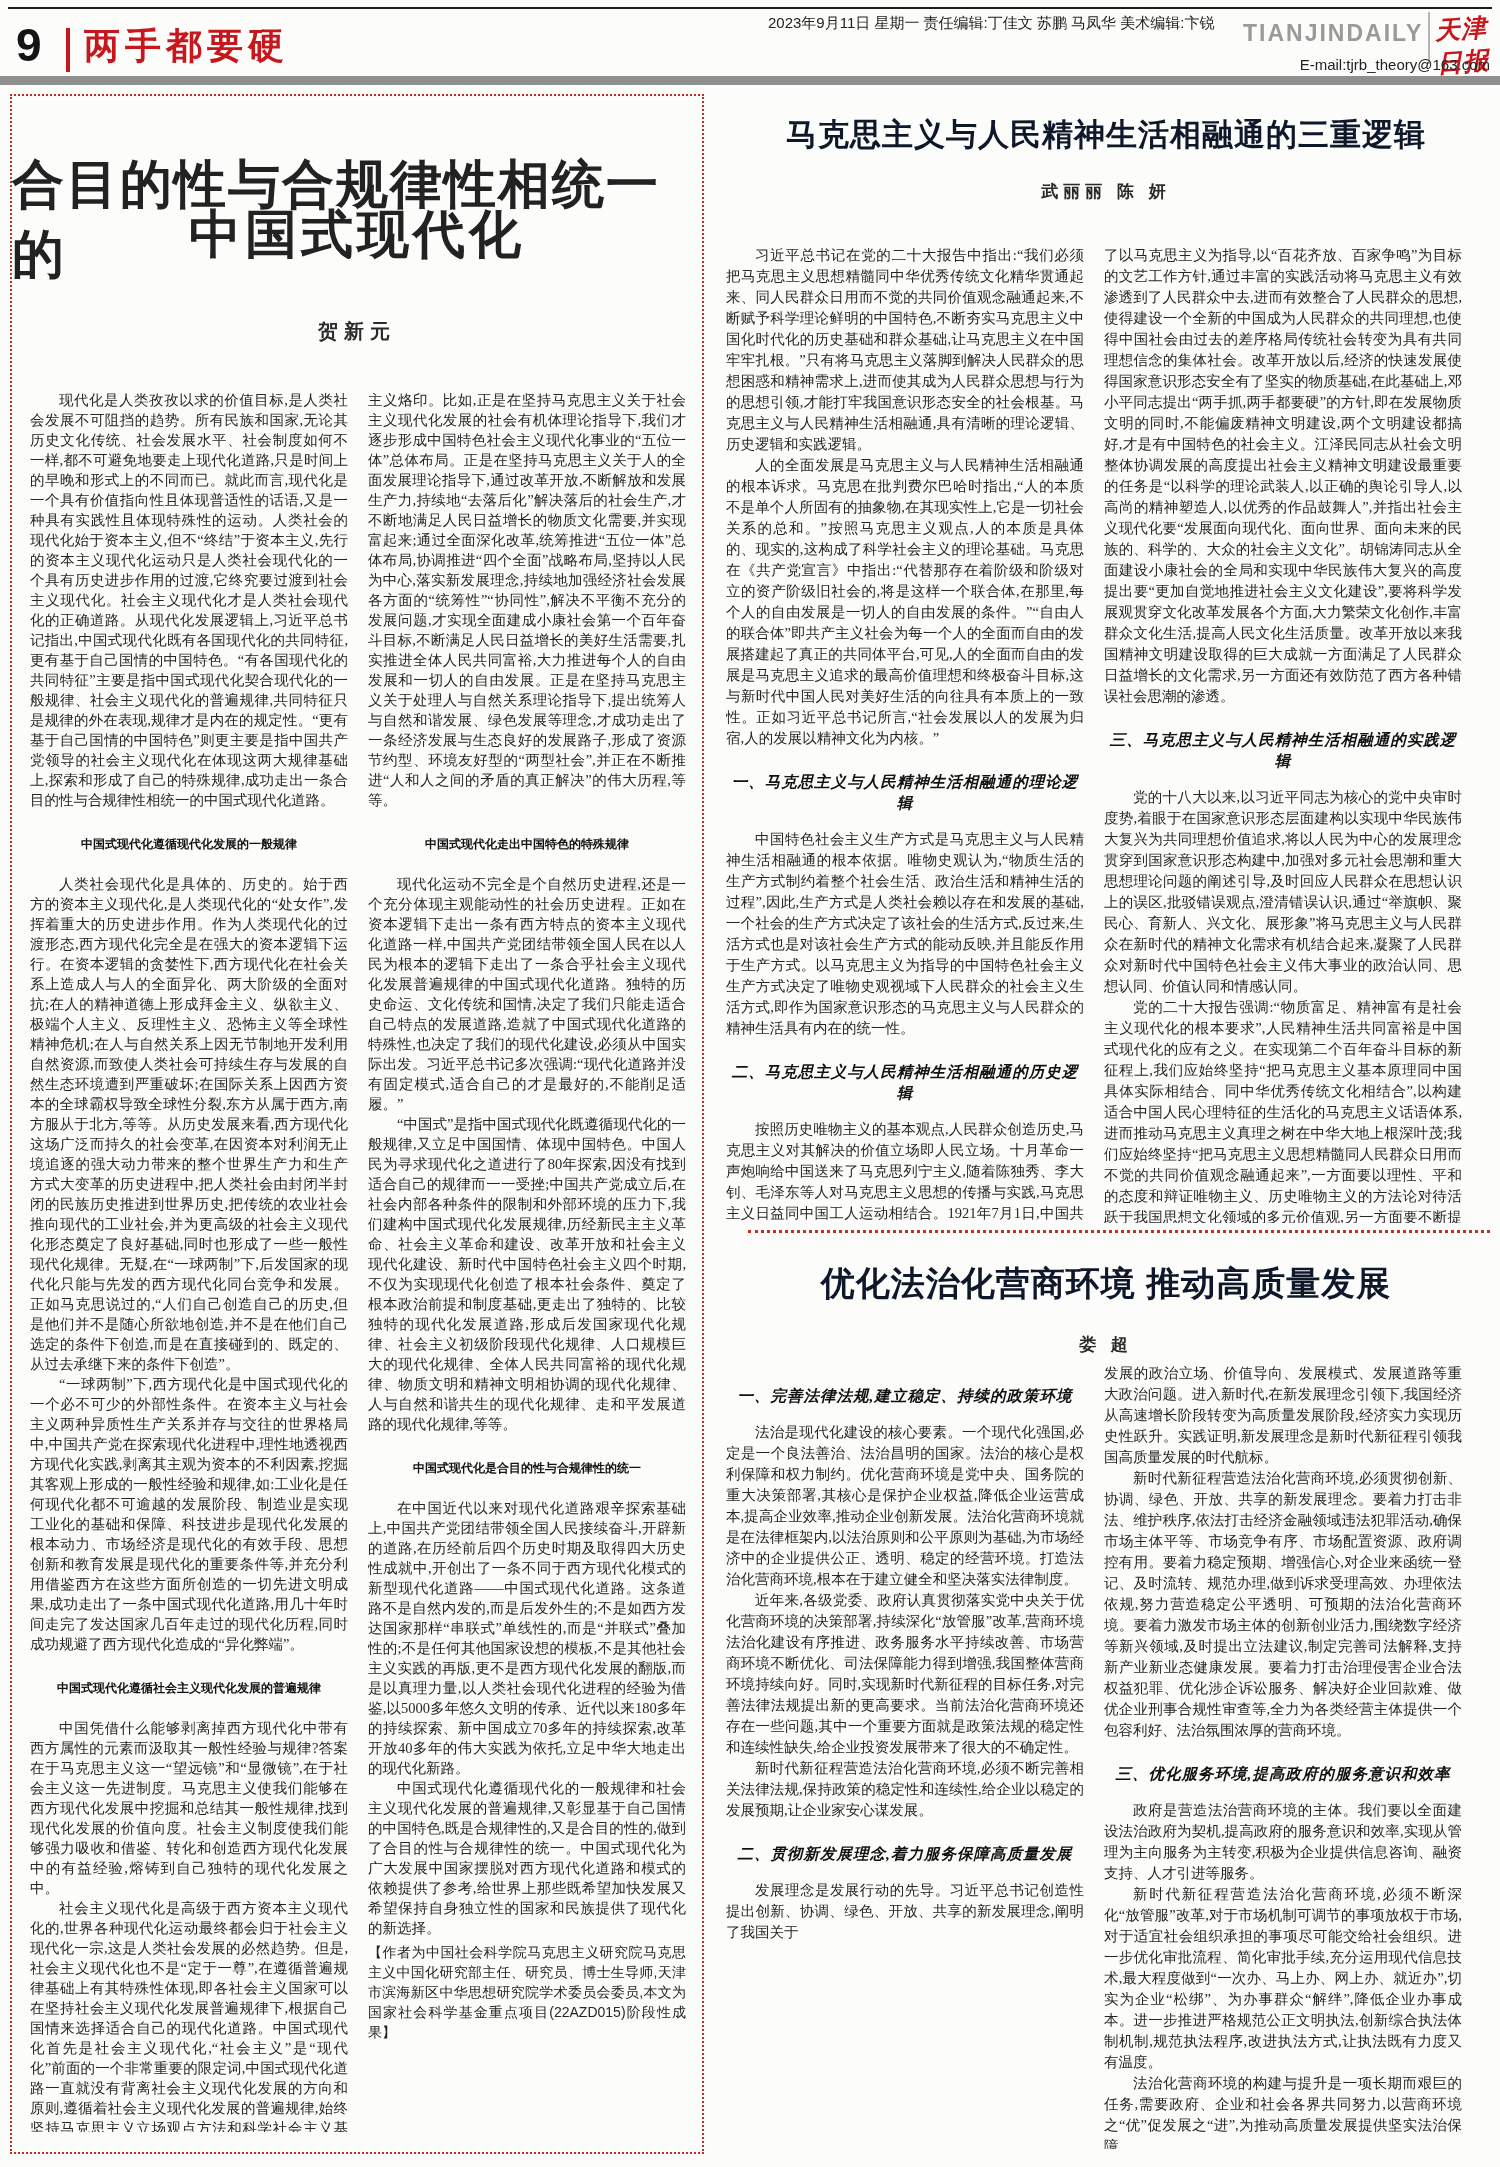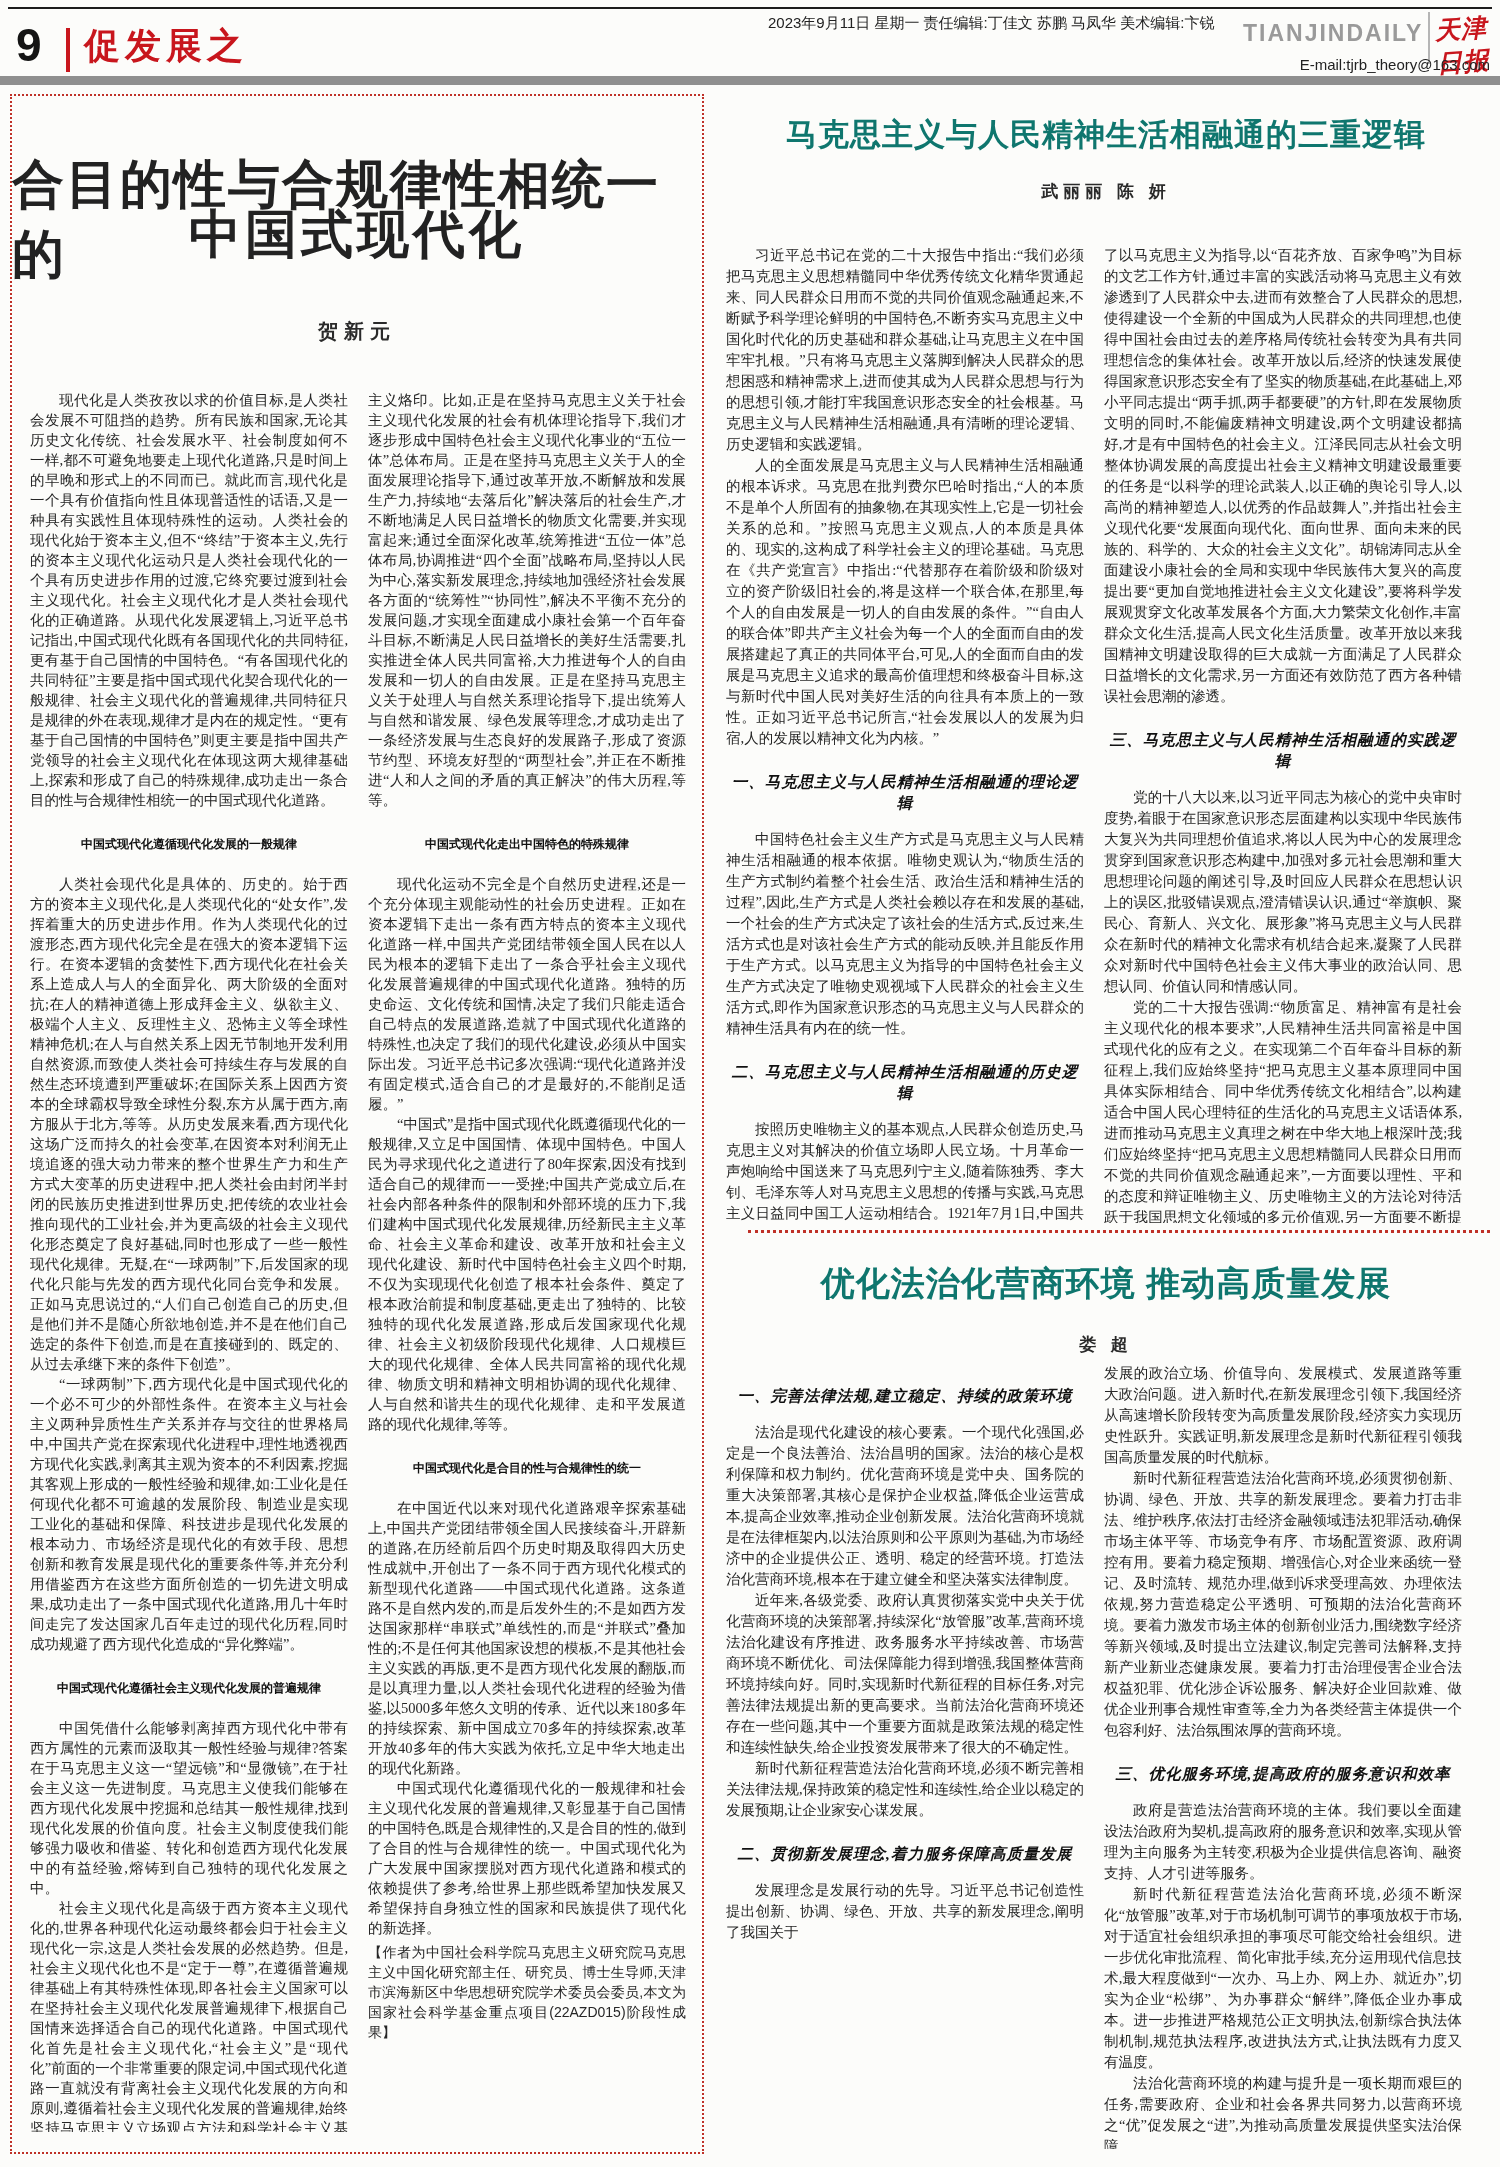--- a/index.html
+++ b/index.html
@@ -29,21 +29,21 @@
        font-family:"Liberation Sans",sans-serif;font-weight:bold;font-size:52px;color:#222;letter-spacing:4px;}
   .l-author{position:absolute;left:0;top:222px;width:100%;text-align:center;
             font-family:"Liberation Sans",sans-serif;font-weight:bold;font-size:20px;color:#2a2a2a;letter-spacing:6px;}
   .lcol{position:absolute;top:294px;width:318px;height:1742px;overflow:hidden;
         font-size:14.5px;line-height:20px;}
   .lcol1{left:18px;} .lcol2{left:356px;}
   
   .art2{position:absolute;left:720px;top:100px;width:772px;height:1130px;}
   .art3{position:absolute;left:720px;top:1245px;width:772px;height:912px;}
   .r-title{position:absolute;left:0;top:14px;width:100%;text-align:center;
-           font-family:"Liberation Sans",sans-serif;font-weight:bold;font-size:31px;color:#0f766e;letter-spacing:1px;}
+           font-family:"Liberation Sans",sans-serif;font-weight:bold;font-size:31px;color:#0f172a;letter-spacing:1px;}
   .art3 .r-title{font-size:34px;top:16px;}
   .r-authors{position:absolute;left:0;top:80px;width:100%;text-align:center;
              font-family:"Liberation Sans",sans-serif;font-weight:bold;font-size:17px;color:#2a2a2a;letter-spacing:5px;}
   .art3 .r-authors{top:88px;}
   .rcol{position:absolute;top:145px;width:358px;height:978px;overflow:hidden;
         font-size:14.5px;line-height:21px;}
   .art3 .rcol{top:118px;height:786px;}
   .rcolA{left:6px;} .rcolB{left:384px;}
   .divider{position:absolute;left:748px;top:1230px;width:742px;height:0;border-top:3px dotted #bf3128;}
   
@@ -57,21 +57,21 @@
   .note{font-weight:normal;text-align:justify;font-family:"Liberation Sans",sans-serif;font-size:14px;margin-top:4px;}
 </style>
 </head>
 <body>
 
 <div class="page">
 
   <div class="top-rule"></div>
   <div class="page-num">9</div>
   <div class="sec-bar"></div>
-  <div class="sec-title">促发展之</div>
+  <div class="sec-title">两手都要硬</div>
   <div class="dateline">2023年9月11日 星期一  责任编辑:丁佳文 苏鹏 马凤华  美术编辑:卞锐</div>
   <div class="masthead-latin">TIANJINDAILY</div>
   <div class="masthead-sep"></div>
   <div class="masthead-cn">天津日报</div>
   <div class="email">E-mail:tjrb_theory@163.com</div>
   <div class="gray-bar"></div>
 
   <div class="left-box">
     <div class="lt1">合目的性与合规律性相统一的</div>
     <div class="lt2">中国式现代化</div>

